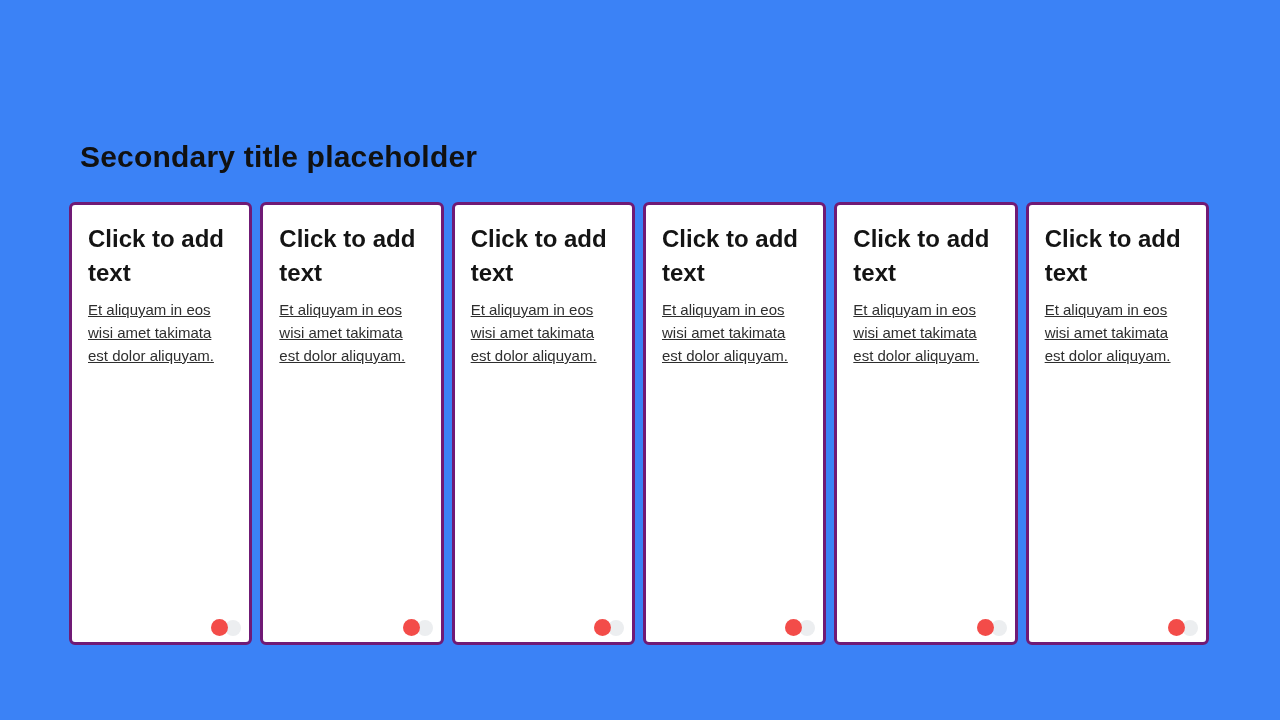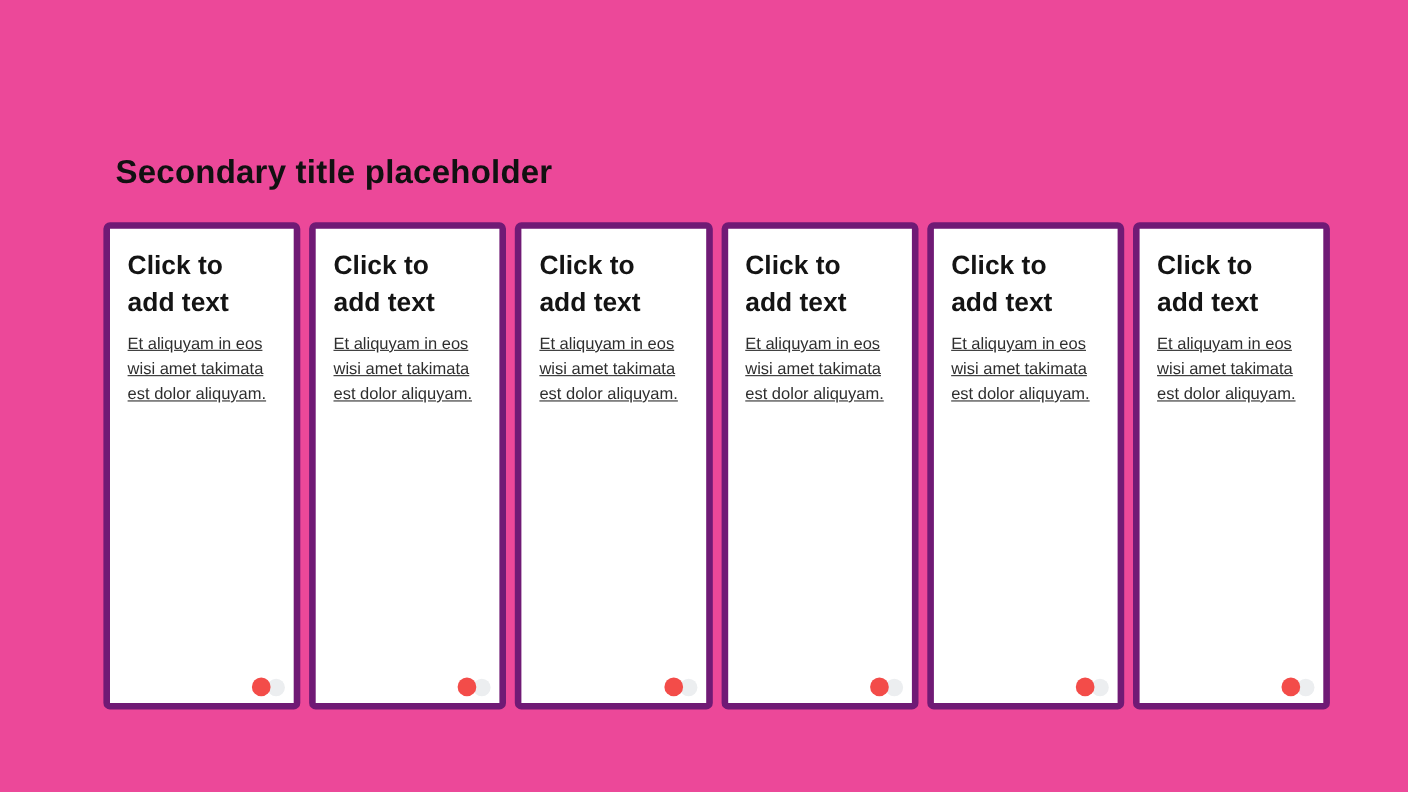--- a/index.html
+++ b/index.html
@@ -6,41 +6,41 @@
   html, body {
     width: 1280px;
     height: 720px;
     background: #ffffff;
     font-family: "Liberation Sans", sans-serif;
     overflow: hidden;
   }
   .slide {
     width: 1280px;
     height: 720px;
-    background: #ec4899;
-    padding: 140px 71px 0 94px;
+    background: #3b82f6;
+    padding: 140px 71px 0 69px;
   }
   .slide-title {
     font-size: 30px;
     line-height: 34px;
     font-weight: bold;
     color: #111111;
     margin-left: 11px;
     letter-spacing: 0.2px;
   }
   .card-row {
     margin-top: 28px;
     display: flex;
     gap: 8px;
   }
   .card {
     flex: 1 1 0;
     height: 443px;
     background: #ffffff;
-    border: 6px solid #701a75;
+    border: 3px solid #701a75;
     border-radius: 6px;
     padding: 15px 16px;
     position: relative;
   }
   .card-heading {
     font-size: 24px;
     line-height: 34px;
     font-weight: bold;
     color: #141414;
     margin: 2px 0 8px 0;

